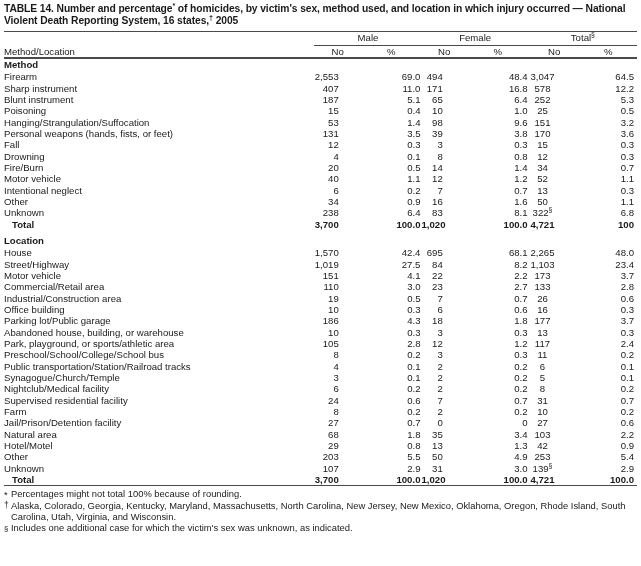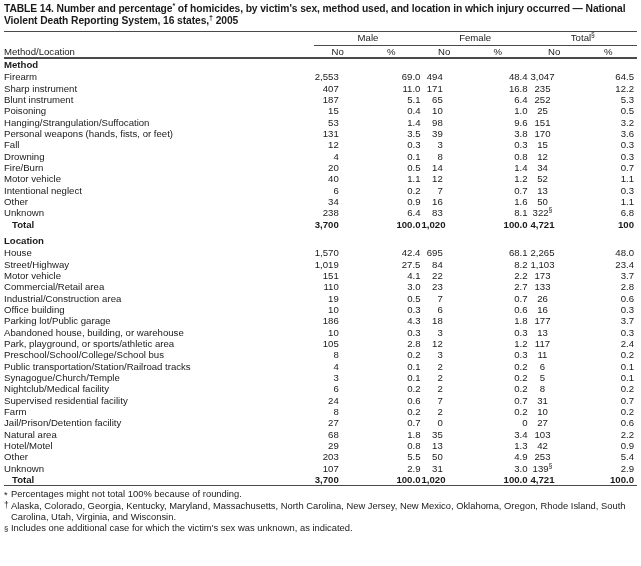--- a/index.html
+++ b/index.html
@@ -236,21 +236,21 @@
           <td class="num pad-fp">48.4</td>
           <td class="num pad-tn tot-col">3,047</td>
           <td class="num pad-tp tot-col">64.5</td>
         </tr>
         <tr class="r">
           <td class="lbl">Sharp instrument</td>
           <td class="num pad-mn">407</td>
           <td class="num pad-mp">11.0</td>
           <td class="num pad-fn">171</td>
           <td class="num pad-fp">16.8</td>
-          <td class="num pad-tn tot-col">235</td>
+          <td class="num pad-tn tot-col">578</td>
           <td class="num pad-tp tot-col">12.2</td>
         </tr>
         <tr class="r">
           <td class="lbl">Blunt instrument</td>
           <td class="num pad-mn">187</td>
           <td class="num pad-mp">5.1</td>
           <td class="num pad-fn">65</td>
           <td class="num pad-fp">6.4</td>
           <td class="num pad-tn tot-col">252</td>
           <td class="num pad-tp tot-col">5.3</td>

